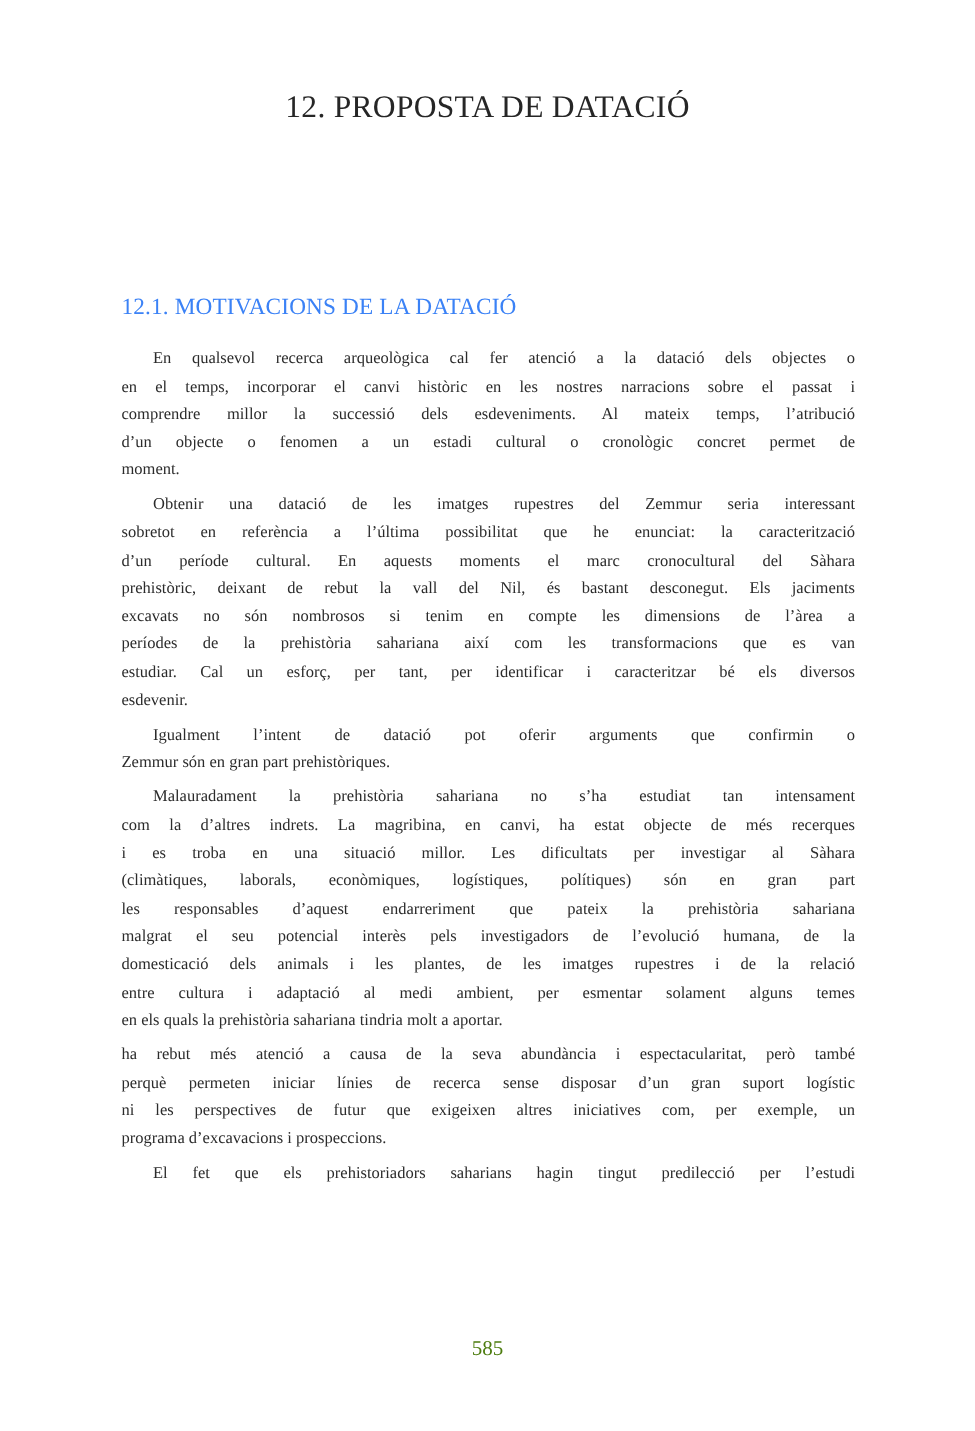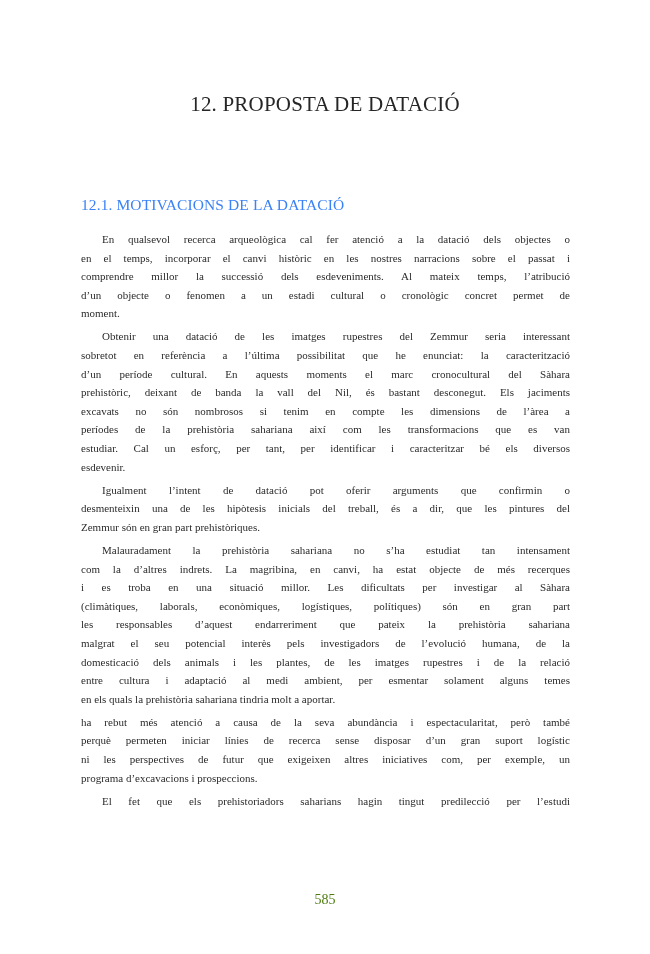--- a/index.html
+++ b/index.html
@@ -17,21 +17,21 @@
     }
     .page {
       position: absolute;
       left: 0; top: 0;
       width: 650px; height: 954px;
       background: #ffffff;
     }
     .chapter-title {
       position: absolute;
       left: 0; width: 650px;
-      top: 92px;
+      top: 59px;
       text-align: center;
       font-size: 21px;
       font-weight: normal;
       letter-spacing: 0.2px;
       color: #262626;
       margin: 0;
     }
     .section-title {
       position: absolute;
       left: 81px;
@@ -92,29 +92,28 @@
         <span class="line first">En qualsevol recerca arqueològica cal fer atenció a la datació dels objectes o</span>
         <span class="line">en el temps, incorporar el canvi històric en les nostres narracions sobre el passat i</span>
         <span class="line">comprendre millor la successió dels esdeveniments. Al mateix temps, l’atribució</span>
         <span class="line">d’un objecte o fenomen a un estadi cultural o cronològic concret permet de</span>
         <span class="line last">moment.</span>
       </p>
       <p class="para">
         <span class="line first">Obtenir una datació de les imatges rupestres del Zemmur seria interessant</span>
         <span class="line">sobretot en referència a l’última possibilitat que he enunciat: la caracterització</span>
         <span class="line">d’un període cultural. En aquests moments el marc cronocultural del Sàhara</span>
-        <span class="line">prehistòric, deixant de banda la vall del Nil, és bastant desconegut. Els jaciments</span>
+        <span class="line">prehistòric, deixant de rebut la vall del Nil, és bastant desconegut. Els jaciments</span>
         <span class="line">excavats no són nombrosos si tenim en compte les dimensions de l’àrea a</span>
         <span class="line">períodes de la prehistòria sahariana així com les transformacions que es van</span>
         <span class="line">estudiar. Cal un esforç, per tant, per identificar i caracteritzar bé els diversos</span>
         <span class="line last">esdevenir.</span>
       </p>
       <p class="para">
         <span class="line first">Igualment l’intent de datació pot oferir arguments que confirmin o</span>
-        <span class="line">desmenteixin una de les hipòtesis inicials del treball, és a dir, que les pintures del</span>
         <span class="line last">Zemmur són en gran part prehistòriques.</span>
       </p>
       <p class="para">
         <span class="line first">Malauradament la prehistòria sahariana no s’ha estudiat tan intensament</span>
         <span class="line">com la d’altres indrets. La magribina, en canvi, ha estat objecte de més recerques</span>
         <span class="line">i es troba en una situació millor. Les dificultats per investigar al Sàhara</span>
         <span class="line">(climàtiques, laborals, econòmiques, logístiques, polítiques) són en gran part</span>
         <span class="line">les responsables d’aquest endarreriment que pateix la prehistòria sahariana</span>
         <span class="line">malgrat el seu potencial interès pels investigadors de l’evolució humana, de la</span>
         <span class="line">domesticació dels animals i les plantes, de les imatges rupestres i de la relació</span>

